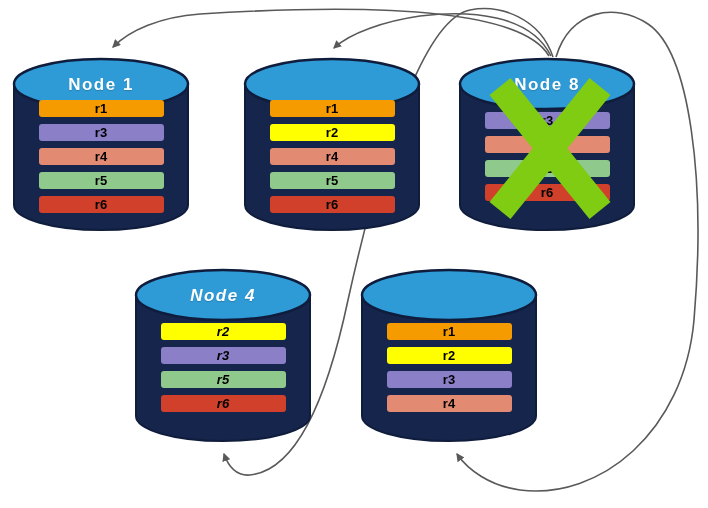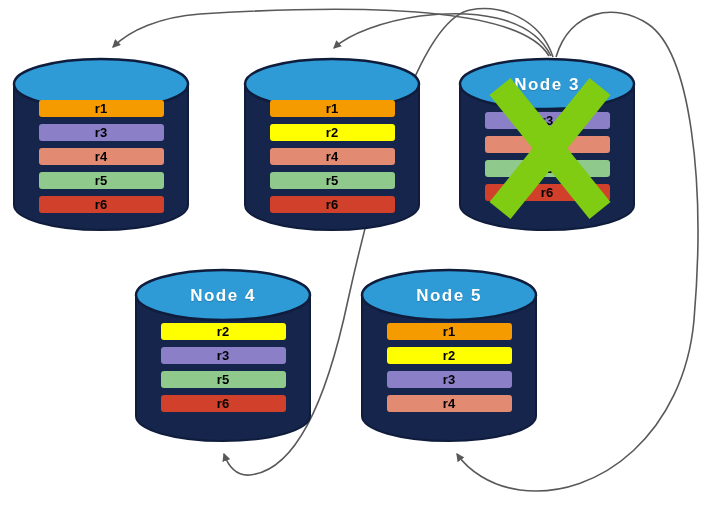--- a/index.html
+++ b/index.html
@@ -89,20 +89,21 @@
         <path d="M 556,57 C 570,10 615,2 648,24 C 690,52 706,180 694,320 C 684,432 600,500 520,490 C 490,486 468,470 457,454" fill="none" stroke="#595959" stroke-width="1.6" marker-end="url(#ahead)"></path>
       </g>
   </svg>
 
   <div id="nodes-layer">
       <div class="node" style="left: 12px; top: 57px; width: 178px; height: 175px;">
         <svg class="cyl-svg" width="178" height="175" viewBox="0 0 178 175">
           <path d="M 2,27 L 2,148 A 87,25 0 0 0 176,148 L 176,27 Z" fill="#16254C" stroke="#0F1C3C" stroke-width="2"></path>
           <ellipse cx="89" cy="27" rx="87" ry="25" fill="#2E9BD6" stroke="#0F1C3C" stroke-width="2.5"></ellipse>
         </svg>
+        <div class="node-label" style="top: 18px; color: rgb(255, 255, 255);">Node  1</div>
         <div class="records" style="top: 42.5px;">
           <div class="record" style="background: rgb(245, 155, 0); color: rgb(0, 0, 0); width: 125px; height: 17px; line-height: 17px; margin-bottom: 7px;">r1</div>
           <div class="record" style="background: rgb(139, 127, 200); color: rgb(0, 0, 0); width: 125px; height: 17px; line-height: 17px; margin-bottom: 7px;">r3</div>
           <div class="record" style="background: rgb(227, 138, 115); color: rgb(0, 0, 0); width: 125px; height: 17px; line-height: 17px; margin-bottom: 7px;">r4</div>
           <div class="record" style="background: rgb(143, 201, 140); color: rgb(0, 0, 0); width: 125px; height: 17px; line-height: 17px; margin-bottom: 7px;">r5</div>
           <div class="record" style="background: rgb(208, 64, 43); color: rgb(0, 0, 0); width: 125px; height: 17px; line-height: 17px; margin-bottom: 0px;">r6</div>
         </div>
       </div>
       <div class="node" style="left: 243px; top: 57px; width: 178px; height: 175px;">
         <svg class="cyl-svg" width="178" height="175" viewBox="0 0 178 175">
@@ -115,53 +116,52 @@
           <div class="record" style="background: rgb(227, 138, 115); color: rgb(0, 0, 0); width: 125px; height: 17px; line-height: 17px; margin-bottom: 7px;">r4</div>
           <div class="record" style="background: rgb(143, 201, 140); color: rgb(0, 0, 0); width: 125px; height: 17px; line-height: 17px; margin-bottom: 7px;">r5</div>
           <div class="record" style="background: rgb(208, 64, 43); color: rgb(0, 0, 0); width: 125px; height: 17px; line-height: 17px; margin-bottom: 0px;">r6</div>
         </div>
       </div>
       <div class="node" style="left: 458px; top: 57px; width: 178px; height: 175px;">
         <svg class="cyl-svg" width="178" height="175" viewBox="0 0 178 175">
           <path d="M 2,27 L 2,148 A 87,25 0 0 0 176,148 L 176,27 Z" fill="#16254C" stroke="#0F1C3C" stroke-width="2"></path>
           <ellipse cx="89" cy="27" rx="87" ry="25" fill="#2E9BD6" stroke="#0F1C3C" stroke-width="2.5"></ellipse>
         </svg>
-        <div class="node-label" style="top: 18px; color: rgb(255, 255, 255);">Node  3</div>
+        <div class="node-label" style="top: 18px; color: rgb(255, 255, 255);">Node  8</div>
         <div class="records" style="top: 54.5px;">
           <div class="record" style="background: rgb(139, 127, 200); color: rgb(0, 0, 0); width: 125px; height: 17px; line-height: 17px; margin-bottom: 7px;">r3</div>
           <div class="record" style="background: rgb(227, 138, 115); color: rgb(0, 0, 0); width: 125px; height: 17px; line-height: 17px; margin-bottom: 7px;">r4</div>
           <div class="record" style="background: rgb(143, 201, 140); color: rgb(0, 0, 0); width: 125px; height: 17px; line-height: 17px; margin-bottom: 7px;">r5</div>
           <div class="record" style="background: rgb(208, 64, 43); color: rgb(0, 0, 0); width: 125px; height: 17px; line-height: 17px; margin-bottom: 0px;">r6</div>
         </div>
         <svg class="xmark" width="178" height="175" viewBox="0 0 178 175" style="left: 0px; top: 0px;">
           <g stroke="#7FCC12" stroke-width="27" stroke-linecap="butt">
             <line x1="42" y1="29.5" x2="142" y2="153.5"></line>
             <line x1="142" y1="29.5" x2="42" y2="153.5"></line>
           </g>
         </svg>
       </div>
-      <div class="node" style="left: 134px; top: 268px; width: 178px; height: 175px;">
+      <div class="node" style="left: 134px; top: 268px; width: 178px; height: 175px; font-style: italic;">
         <svg class="cyl-svg" width="178" height="175" viewBox="0 0 178 175">
           <path d="M 2,27 L 2,148 A 87,25 0 0 0 176,148 L 176,27 Z" fill="#16254C" stroke="#0F1C3C" stroke-width="2"></path>
           <ellipse cx="89" cy="27" rx="87" ry="25" fill="#2E9BD6" stroke="#0F1C3C" stroke-width="2.5"></ellipse>
         </svg>
         <div class="node-label" style="top: 18px; color: rgb(255, 255, 255);">Node  4</div>
         <div class="records" style="top: 54.5px;">
           <div class="record" style="background: rgb(255, 255, 0); color: rgb(0, 0, 0); width: 125px; height: 17px; line-height: 17px; margin-bottom: 7px;">r2</div>
           <div class="record" style="background: rgb(139, 127, 200); color: rgb(0, 0, 0); width: 125px; height: 17px; line-height: 17px; margin-bottom: 7px;">r3</div>
           <div class="record" style="background: rgb(143, 201, 140); color: rgb(0, 0, 0); width: 125px; height: 17px; line-height: 17px; margin-bottom: 7px;">r5</div>
           <div class="record" style="background: rgb(208, 64, 43); color: rgb(0, 0, 0); width: 125px; height: 17px; line-height: 17px; margin-bottom: 0px;">r6</div>
         </div>
       </div>
       <div class="node" style="left: 360px; top: 268px; width: 178px; height: 175px;">
         <svg class="cyl-svg" width="178" height="175" viewBox="0 0 178 175">
           <path d="M 2,27 L 2,148 A 87,25 0 0 0 176,148 L 176,27 Z" fill="#16254C" stroke="#0F1C3C" stroke-width="2"></path>
           <ellipse cx="89" cy="27" rx="87" ry="25" fill="#2E9BD6" stroke="#0F1C3C" stroke-width="2.5"></ellipse>
         </svg>
-        <div class="node-label" style="top: 18px; color: rgb(255, 255, 255);">Node  5</div>
         <div class="records" style="top: 54.5px;">
           <div class="record" style="background: rgb(245, 155, 0); color: rgb(0, 0, 0); width: 125px; height: 17px; line-height: 17px; margin-bottom: 7px;">r1</div>
           <div class="record" style="background: rgb(255, 255, 0); color: rgb(0, 0, 0); width: 125px; height: 17px; line-height: 17px; margin-bottom: 7px;">r2</div>
           <div class="record" style="background: rgb(139, 127, 200); color: rgb(0, 0, 0); width: 125px; height: 17px; line-height: 17px; margin-bottom: 7px;">r3</div>
           <div class="record" style="background: rgb(227, 138, 115); color: rgb(0, 0, 0); width: 125px; height: 17px; line-height: 17px; margin-bottom: 0px;">r4</div>
         </div>
       </div>
     </div>
 
 </div>

